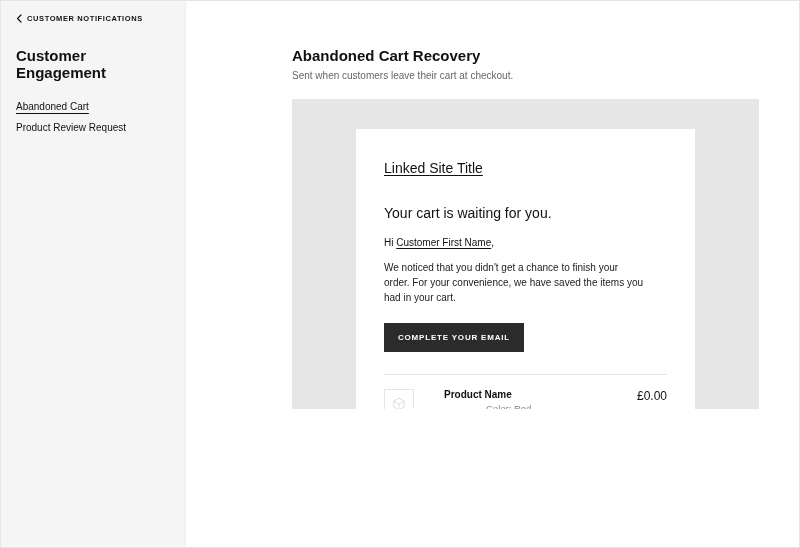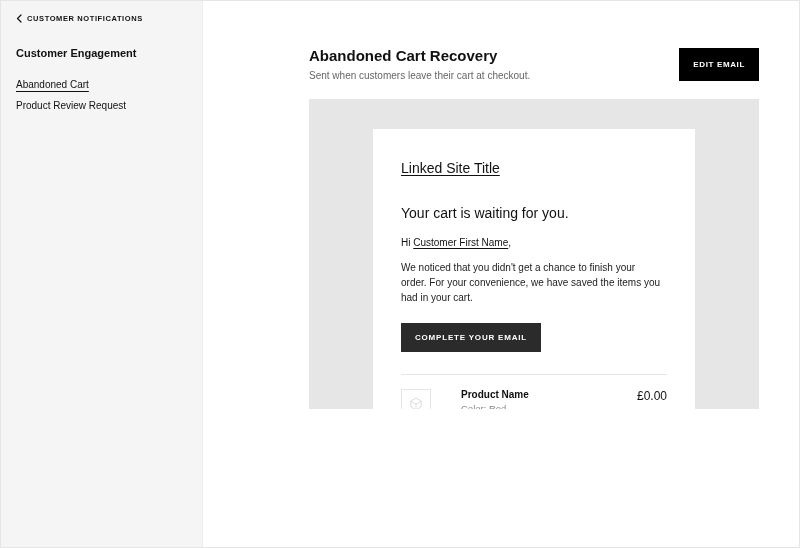--- a/index.html
+++ b/index.html
@@ -1,22 +1,22 @@
 <!DOCTYPE html>
 <html><head>
 <meta charset="utf-8">
 <style>
   * { box-sizing: border-box; margin: 0; padding: 0; }
   html, body { width: 800px; height: 548px; font-family: -apple-system, BlinkMacSystemFont, "Helvetica Neue", Arial, sans-serif; color: #111; background: #fff; }
   .app { display: flex; width: 800px; height: 548px; border: 1px solid #e5e5e5; }
-  .sidebar { width: 202px; background: #f5f5f5; border-right: 1px solid #eee; padding: 13px 15px; }
+  .sidebar { width: 185px; background: #f5f5f5; border-right: 1px solid #eee; padding: 13px 15px; }
   .crumb { display: flex; align-items: center; gap: 5px; cursor: pointer; }
   .crumb svg { flex: 0 0 auto; }
   .crumb-label { font-size: 7.5px; letter-spacing: 0.08em; font-weight: 600; }
-  .section-title { font-size: 11px; font-weight: 700; margin-top: 24px; margin-bottom: 20px; }
+  .section-title { font-size: 15px; font-weight: 700; margin-top: 24px; margin-bottom: 20px; }
   .nav-item { font-size: 10px; margin-bottom: 10px; cursor: pointer; }
   .nav-item.active { text-decoration: underline; text-underline-offset: 3px; font-weight: 500; }
   .main { flex: 1; padding: 46px 40px 0 106px; position: relative; overflow: hidden; }
   .header-row { display: flex; justify-content: space-between; align-items: center; }
   .page-heading { font-size: 15px; font-weight: 700; }
   .page-sub { font-size: 10px; color: #666; margin-top: 6px; }
   .edit-btn { background: #000; color: #fff; border: none; font-size: 8px; font-weight: 700; letter-spacing: 0.08em; padding: 12px 14px; cursor: pointer; }
   .preview-shell { background: #e7e6e6; margin-top: 18px; height: 310px; overflow: hidden; padding: 30px 64px 0 64px; }
   .email-card { background: #fff; width: 100%; height: 100%; padding: 30px 28px 0 28px; }
   .site-link { font-size: 14px; text-decoration: underline; text-underline-offset: 2px; color: #111; display: inline-block; }
@@ -24,21 +24,21 @@
   .greeting { font-size: 10px; margin-top: 16px; }
   .greeting .uvar { text-decoration: underline; text-underline-offset: 2px; }
   .body-text { font-size: 10px; margin-top: 12px; line-height: 1.5; color: #222; max-width: 260px; }
   .cta-btn { display: inline-block; background: #2b2b2b; color: #fff; font-size: 8px; letter-spacing: 0.1em; font-weight: 600; padding: 10px 14px; margin-top: 18px; cursor: pointer; }
   .divider { border: none; border-top: 1px solid #e5e5e5; margin-top: 22px; }
   .product-row { display: flex; align-items: flex-start; gap: 30px; margin-top: 14px; }
   .thumb { width: 30px; height: 30px; border: 1px solid #e5e5e5; display: flex; align-items: center; justify-content: center; }
   .thumb svg { opacity: 0.35; }
   .prod-meta { flex: 1; }
   .prod-name { font-size: 10px; font-weight: 700; }
-  .prod-attr { font-size: 9.5px; color: #888; margin-top: 3px; }
+  .prod-attr { font-size: 9.5px; color: #888; margin-top: 3px; margin-left: 42px; }
   .prod-price { font-size: 12px; font-weight: 500; }
 </style>
 </head>
 <body>
 
 <div class="app">
 
   <aside class="sidebar">
     <div class="crumb">
       <svg width="6" height="9" viewBox="0 0 6 9">
@@ -50,21 +50,20 @@
     <div class="nav-item active">Abandoned Cart</div>
     <div class="nav-item">Product Review Request</div>
   </aside>
 
   <main class="main">
     <div class="header-row">
       <div>
         <h1 class="page-heading">Abandoned Cart Recovery</h1>
         <p class="page-sub">Sent when customers leave their cart at checkout.</p>
       </div>
-      <button class="edit-btn">EDIT EMAIL</button>
     </div>
 
     <div class="preview-shell">
       <div class="email-card">
         <span class="site-link">Linked Site Title</span>
         <h3 class="email-heading">Your cart is waiting for you.</h3>
         <p class="greeting">
           <span>Hi </span><span class="uvar">Customer First Name</span><span>,</span>
         </p>
         <p class="body-text">We noticed that you didn't get a chance to finish your order. For your convenience, we have saved the items you had in your cart.</p>

